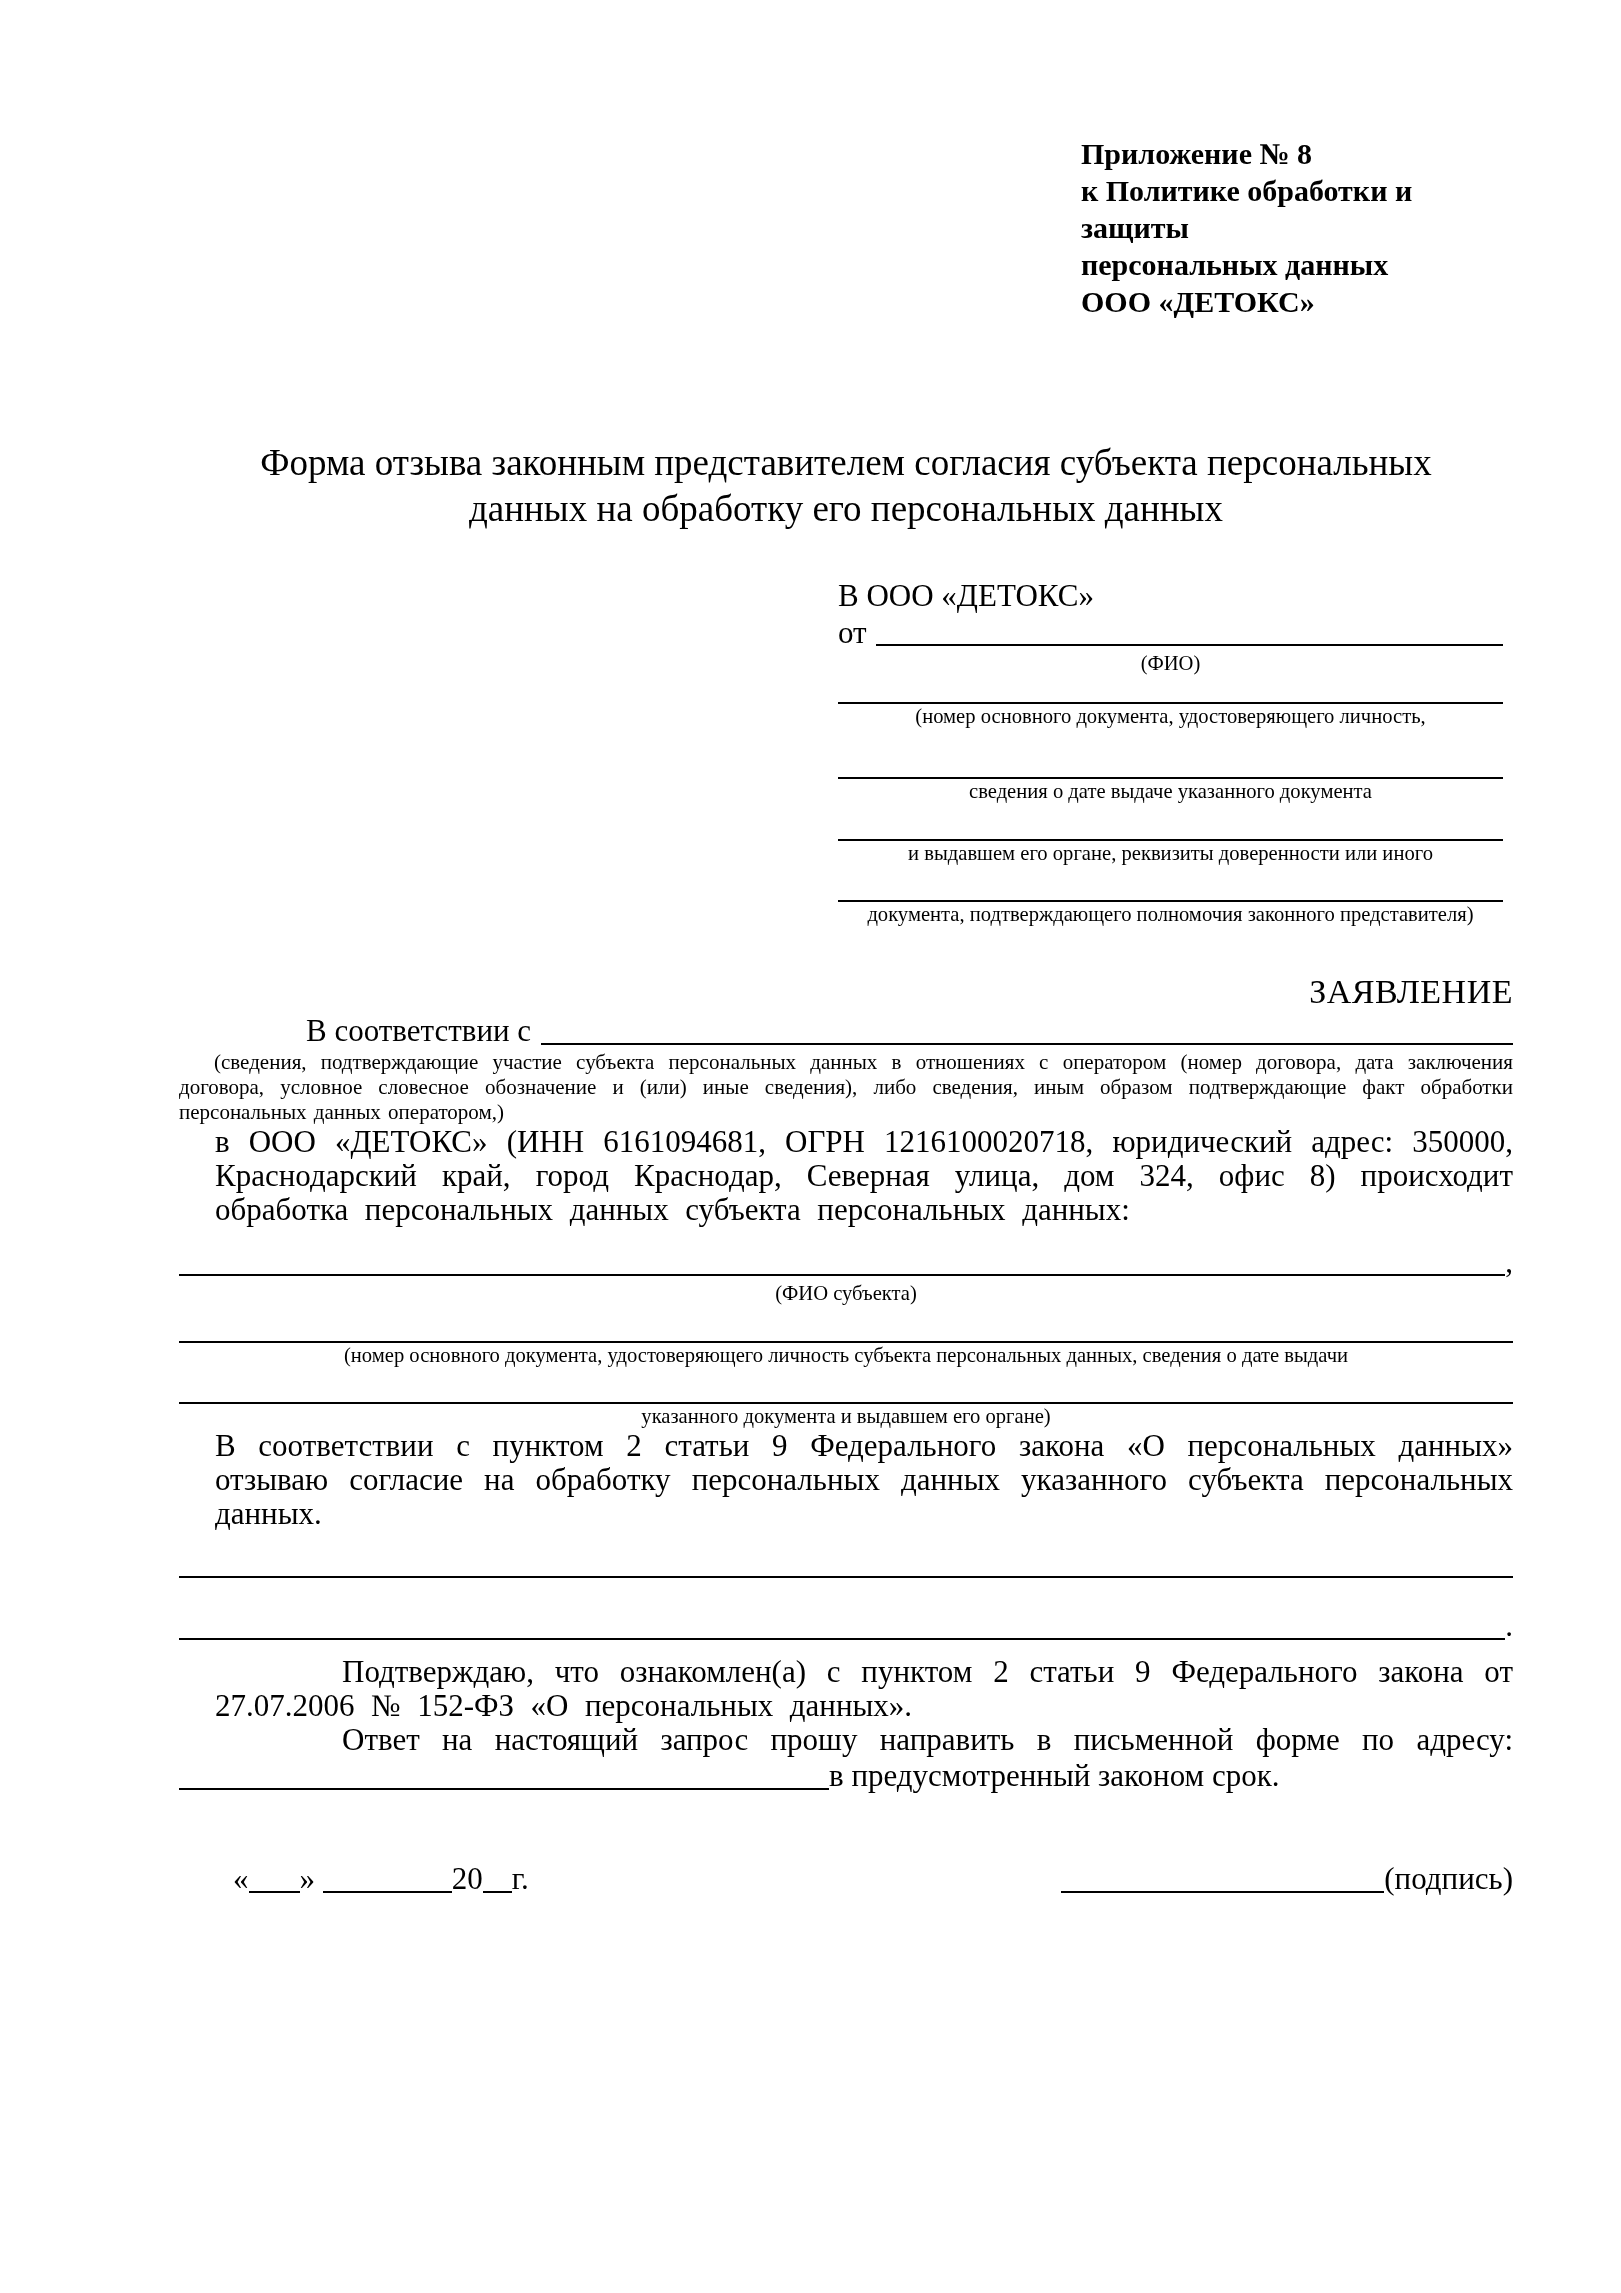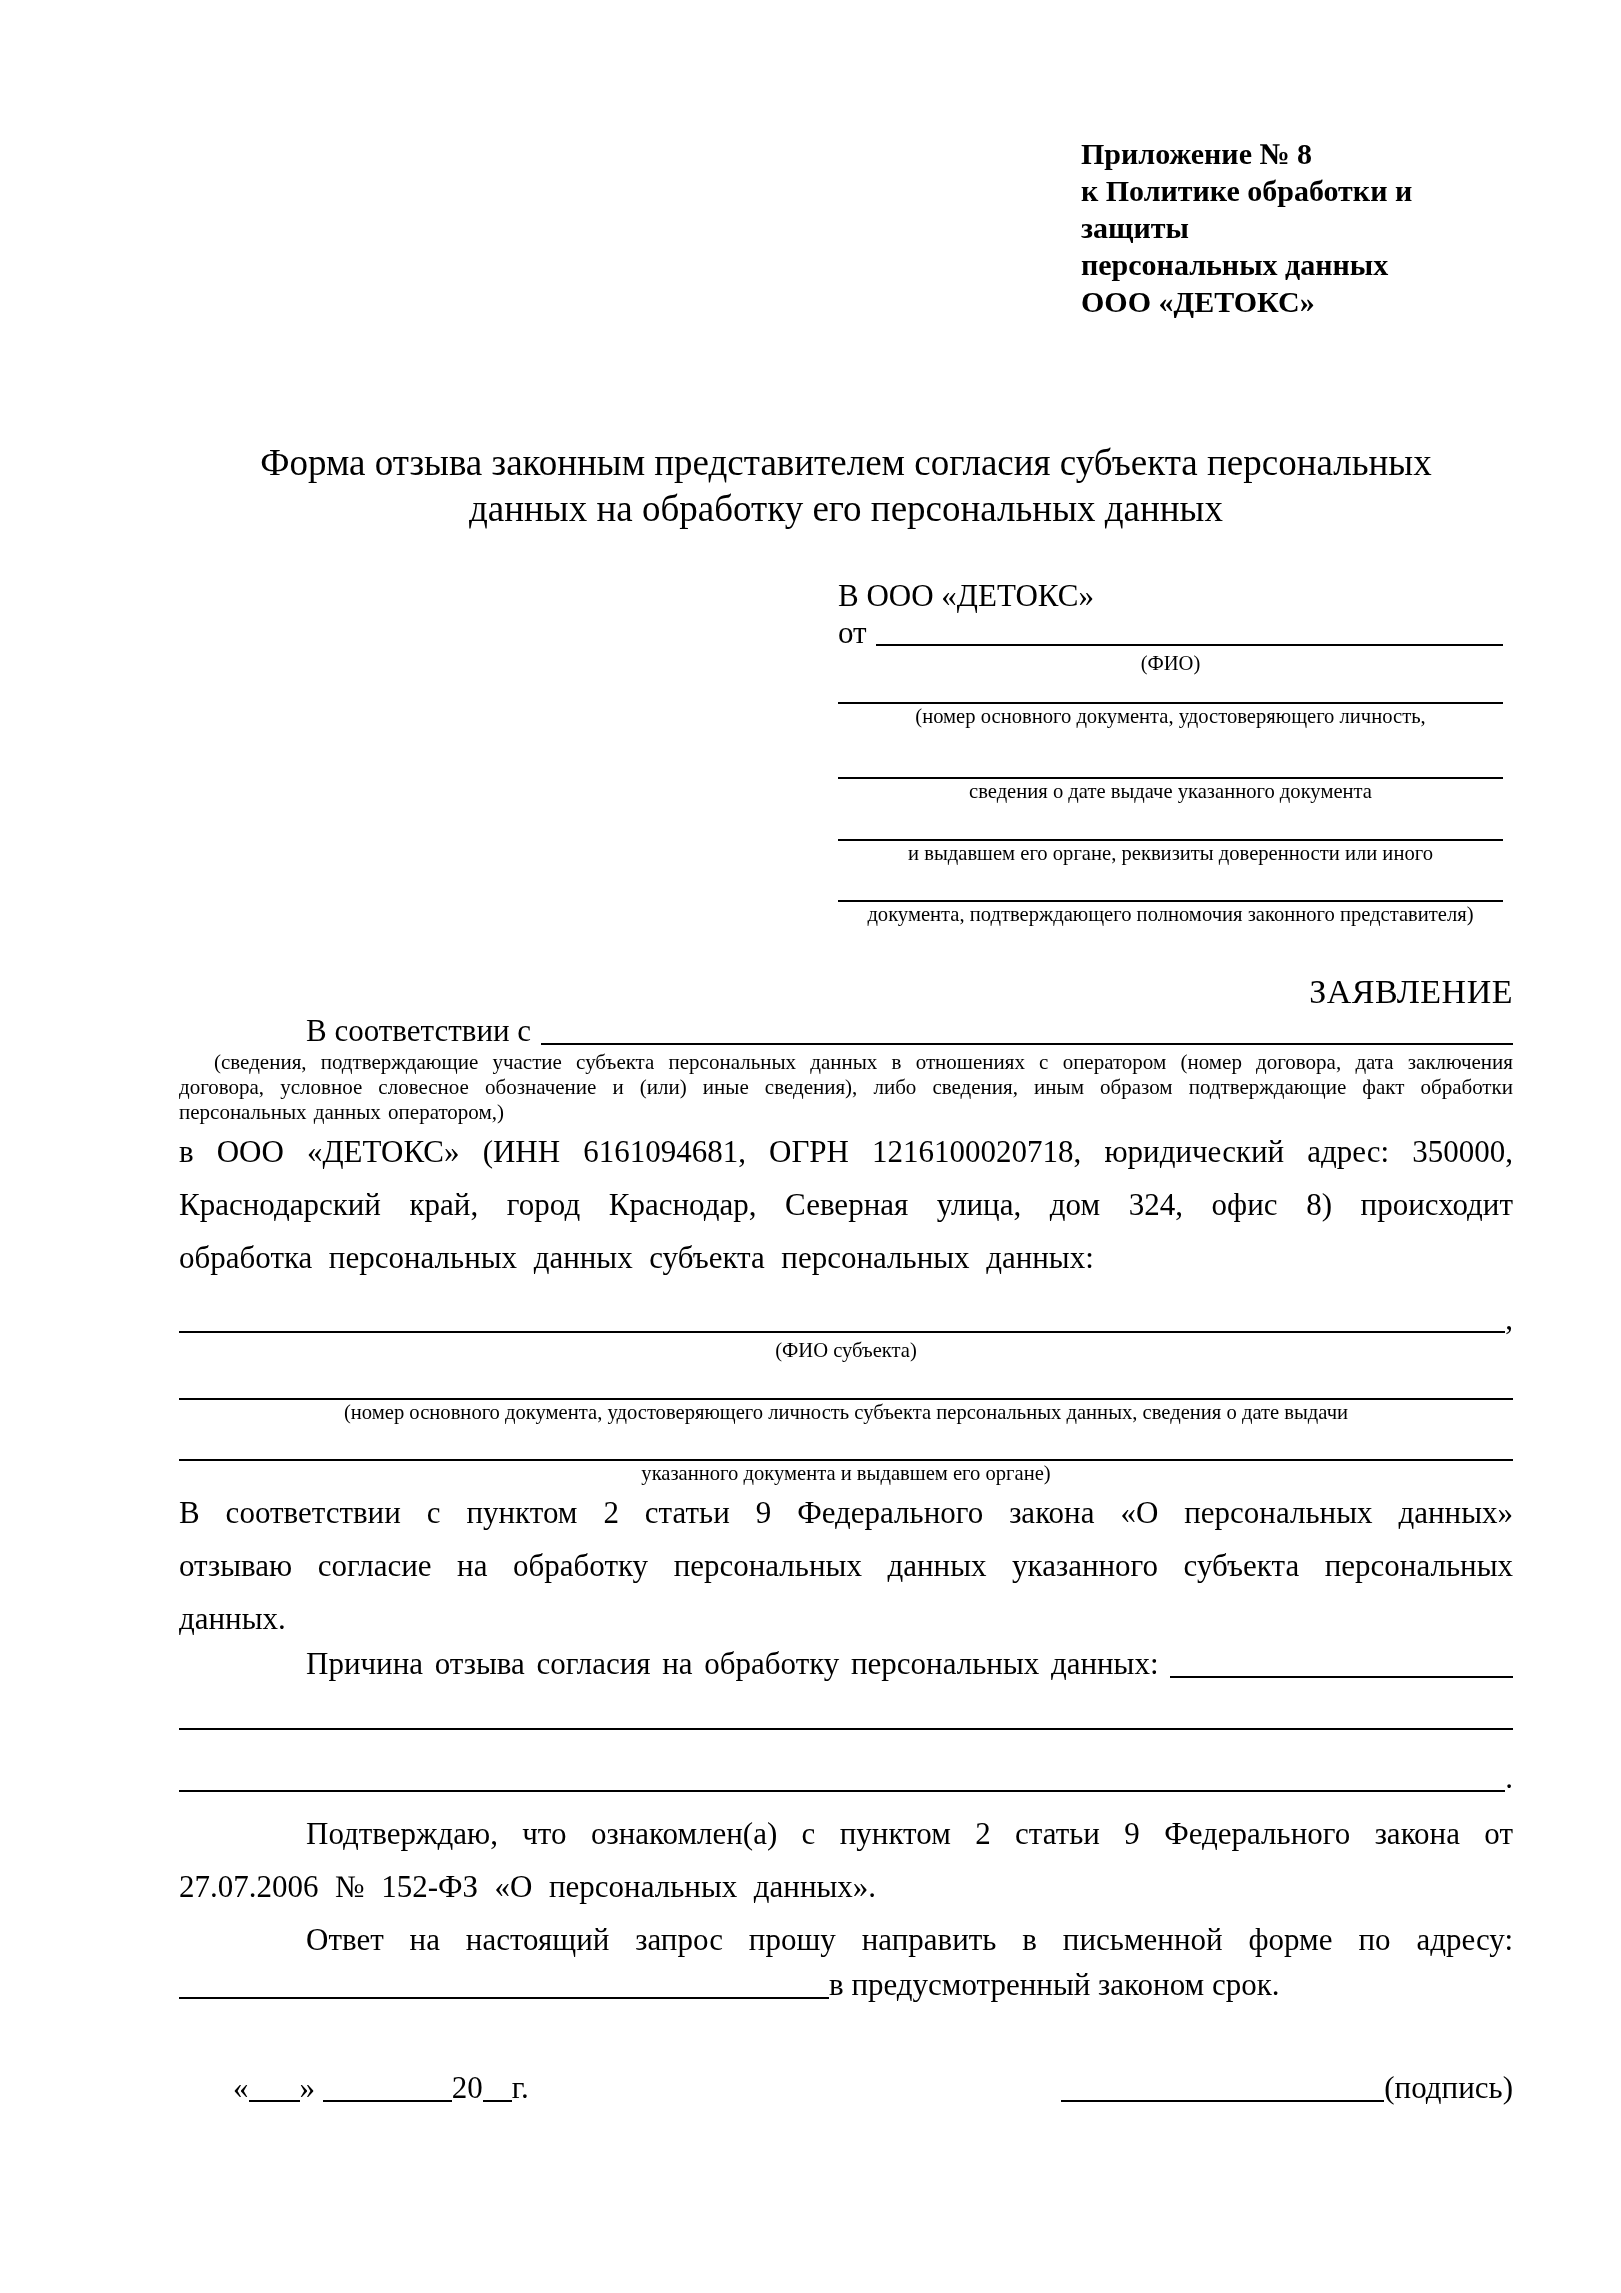--- a/index.html
+++ b/index.html
@@ -15,21 +15,21 @@
   
   .addressee{margin-top:45px;margin-left:659px;width:665px;font-size:31px;line-height:37px;}
   .from-row{display:flex;align-items:flex-end;}
   .from-row .uline{flex:1;margin-left:9.8px;margin-bottom:4.9px;}
   .uline{border-bottom:2.9px solid #000;}
   .fcaption{font-size:20.6px;line-height:25.5px;text-align:center;}
   .fill-field{border-bottom:2.9px solid #000;}
   .fh1{height:25.5px}.fh2{height:47px}.fh3{height:35px}.fh4{height:33px}
   
   .statement-heading{margin-top:45px;text-align:right;font-size:34px;line-height:40px;letter-spacing:0.5px;}
-  .para{font-size:31px;line-height:53px;text-align:justify;word-spacing:8.8px;}
+  .para{font-size:31px;line-height:34px;text-align:justify;word-spacing:8.8px;margin-left:36px;}
   .indent{text-indent:127px;}
   .accord-row{display:flex;align-items:flex-end;font-size:31px;line-height:38px;margin-top:0;}
   .accord-row .alabel{padding-left:127px;white-space:nowrap;}
   .accord-row .uline{flex:1;margin-left:9.8px;margin-bottom:4.9px;}
   .small-note{font-size:21px;line-height:25px;text-align:justify;text-indent:35px;word-spacing:2px;}
   .wide-row{display:flex;align-items:flex-end;font-size:31px;line-height:38px;}
   .wide-row .uline{flex:1;margin-bottom:4.9px;}
   .wide-row .tail{flex:none;}
   .mt16{margin-top:15.7px;}
   .reason-row{display:flex;align-items:flex-end;font-size:31px;line-height:38px;word-spacing:3.9px;}
@@ -102,24 +102,20 @@
   <div class="fcaption">(ФИО субъекта)</div>
 
   <div class="fill-field fh3"></div>
   <div class="fcaption">(номер основного документа, удостоверяющего личность субъекта персональных данных, сведения о дате выдачи</div>
 
   <div class="fill-field fh4"></div>
   <div class="fcaption">указанного документа и выдавшем его органе)</div>
 
   <div class="para">В соответствии с пунктом 2 статьи 9 Федерального закона «О персональных данных» отзываю согласие на обработку персональных данных указанного субъекта персональных данных.</div>
 
-  <div class="reason-row">
-    <span class="rlabel">Причина отзыва согласия на обработку персональных данных:</span>
-    <span class="uline"></span>
-  </div>
 
   <div class="hr-line blank1"></div>
   <div class="wide-row blank2">
     <span class="uline"></span>
     <span class="tail">.</span>
   </div>
 
   <div class="para indent confirm">Подтверждаю, что ознакомлен(а) с пунктом 2 статьи 9 Федерального закона от 27.07.2006 № 152-ФЗ «О персональных данных».</div>
 
   <div class="para indent reply">Ответ на настоящий запрос прошу направить в письменной форме по адресу:</div>

